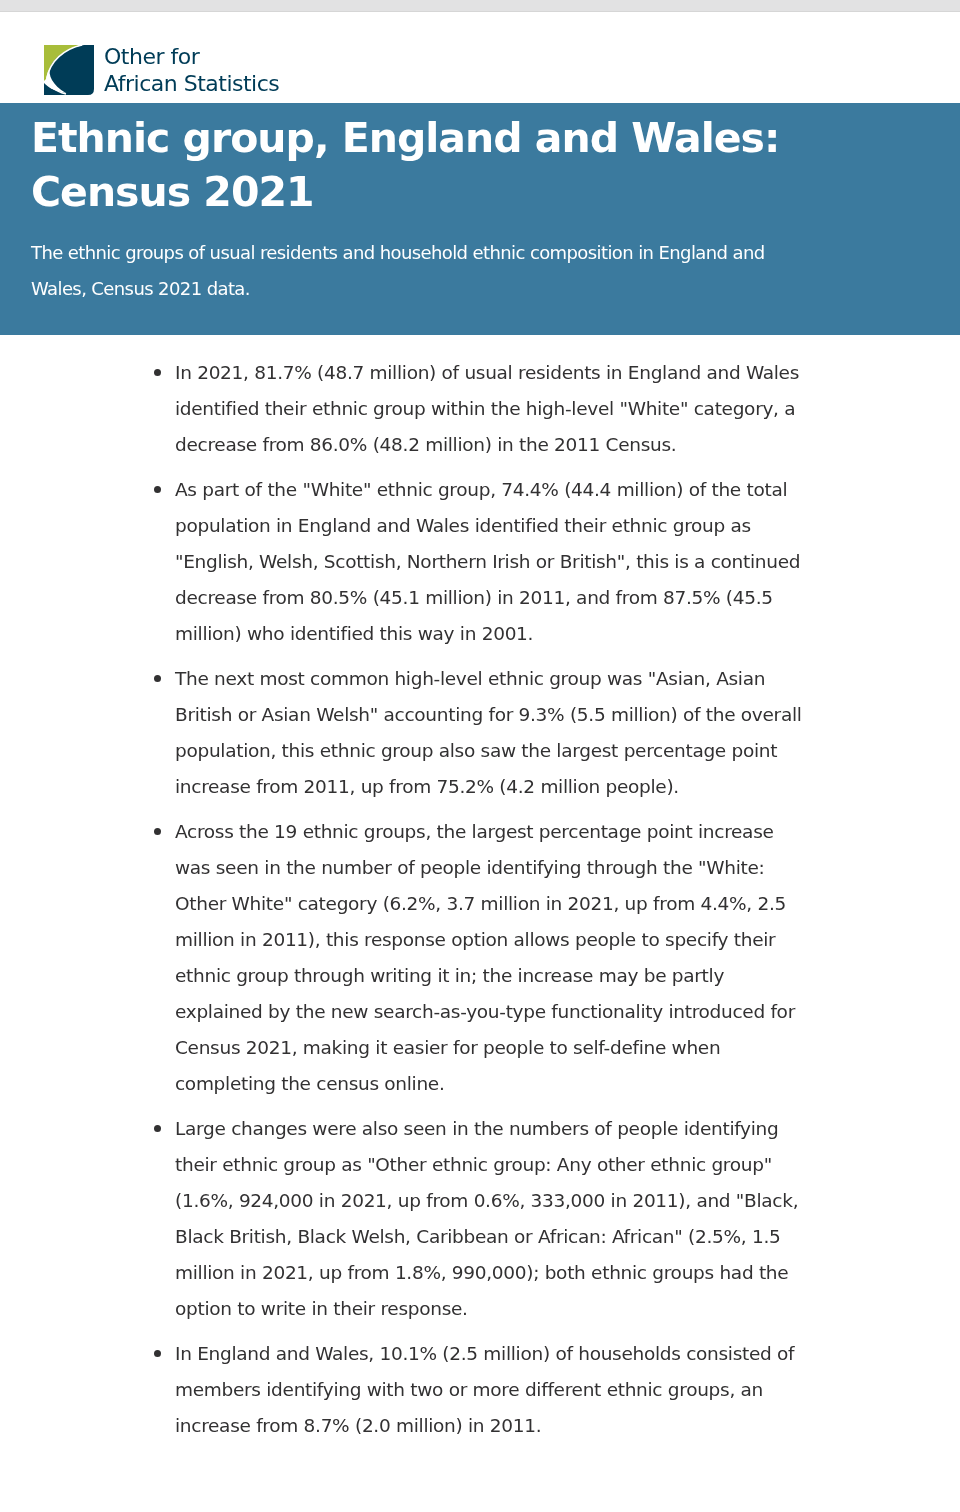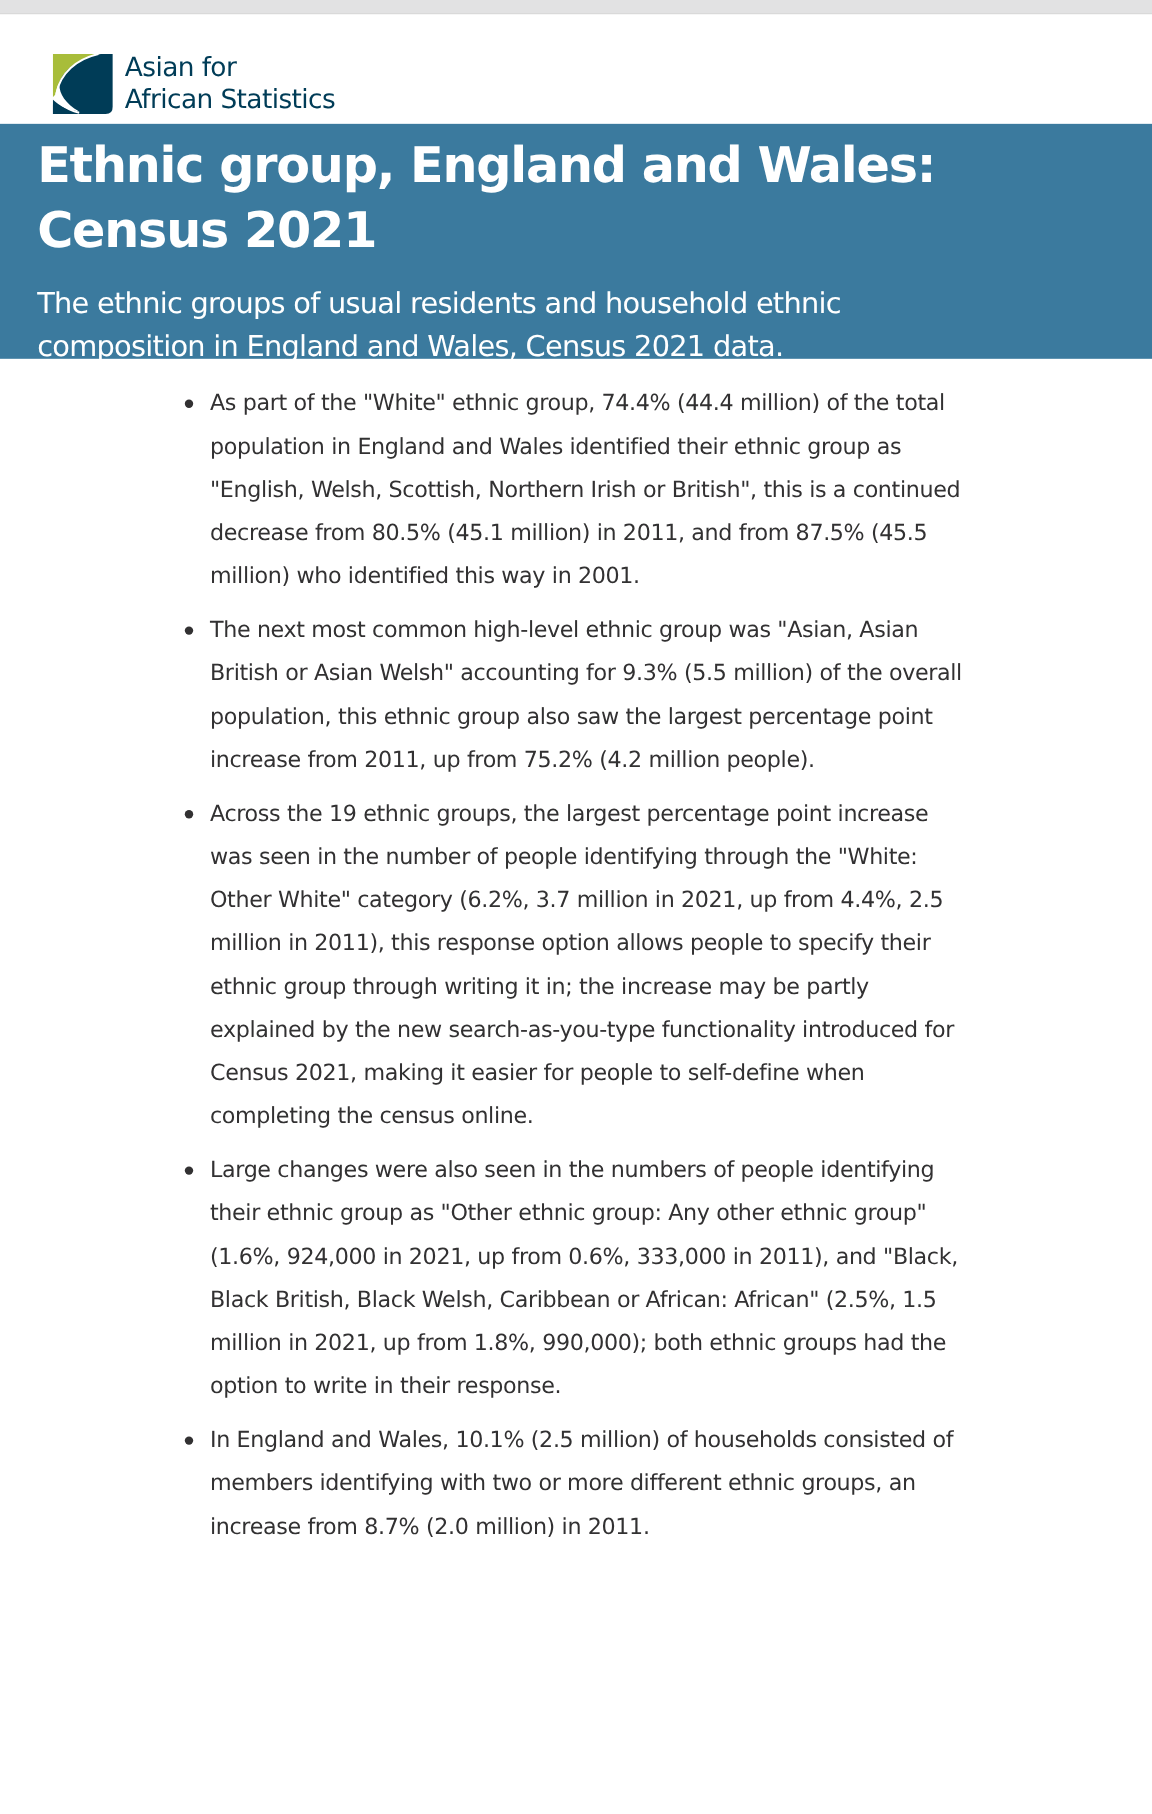--- a/index.html
+++ b/index.html
@@ -51,36 +51,36 @@
     }
     .logo-line2 {
       display: block;
       font-size: 22px;
       letter-spacing: -0.5px;
     }
     .banner {
       background: #3b7a9e;
       padding: 8px 30px 16px 31px;
       color: #ffffff;
-      height: 196px;
+      height: 232px;
       box-sizing: border-box;
     }
     .banner h1 {
       margin: 0;
       font-family: "DejaVu Sans", sans-serif;
       font-weight: bold;
       font-size: 41px;
       line-height: 54px;
       letter-spacing: -1px;
       width: 760px;
     }
     .banner .subtitle {
       margin: 16px 0 0 0;
       font-family: "DejaVu Sans", sans-serif;
-      font-size: 24px;
+      font-size: 18px;
       line-height: 36px;
       letter-spacing: -0.6px;
       width: 780px;
     }
     .content {
       padding-top: 20px;
     }
     .bullets {
       list-style: none;
       margin: 0;
@@ -115,33 +115,37 @@
 
 <header class="site-header">
   <a class="logo">
     <svg class="logo-mark" viewBox="0 0 50 50">
       <path d="M0 0 H38 C20 4 6 16 2 34 L0 36 Z" fill="#a8bd3a"></path>
       <path d="M40 0 H50 V44 Q50 50 44 50 H0 V42 C8 44 12 46 22 48 C8 40 4 30 6 22 C12 10 24 3 40 0 Z" fill="#003c57"></path>
       <path d="M0 38 C4 42 10 46 20 49 L0 50 Z" fill="#003c57"></path>
       <path d="M38 0 C20 4 6 16 3 33 C3 40 10 46 22 49" stroke="#ffffff" stroke-width="1.6" fill="none"></path>
     </svg>
     <span class="logo-text">
-      <span class="logo-line1">Asian for</span>
+      <span class="logo-line1">Other for</span>
       <span class="logo-line2">African Statistics</span>
     </span>
   </a>
 </header>
 
 <section class="banner">
   <h1>Ethnic group, England and Wales: Census 2021</h1>
   <p class="subtitle">The ethnic groups of usual residents and household ethnic composition in England and Wales, Census 2021 data.</p>
 </section>
 
 <main class="content">
   <ul class="bullets">
+    <li class="bullet">
+      <span class="bullet-dot"></span>
+      <span>In 2021, 81.7% (48.7 million) of usual residents in England and Wales identified their ethnic group within the high-level "White" category, a decrease from 86.0% (48.2 million) in the 2011 Census.</span>
+    </li>
     <li class="bullet">
       <span class="bullet-dot"></span>
       <span>As part of the "White" ethnic group, 74.4% (44.4 million) of the total population in England and Wales identified their ethnic group as "English, Welsh, Scottish, Northern Irish or British", this is a continued decrease from 80.5% (45.1 million) in 2011, and from 87.5% (45.5 million) who identified this way in 2001.</span>
     </li>
     <li class="bullet">
       <span class="bullet-dot"></span>
       <span>The next most common high-level ethnic group was "Asian, Asian British or Asian Welsh" accounting for 9.3% (5.5 million) of the overall population, this ethnic group also saw the largest percentage point increase from 2011, up from 75.2% (4.2 million people).</span>
     </li>
     <li class="bullet">
       <span class="bullet-dot"></span>

